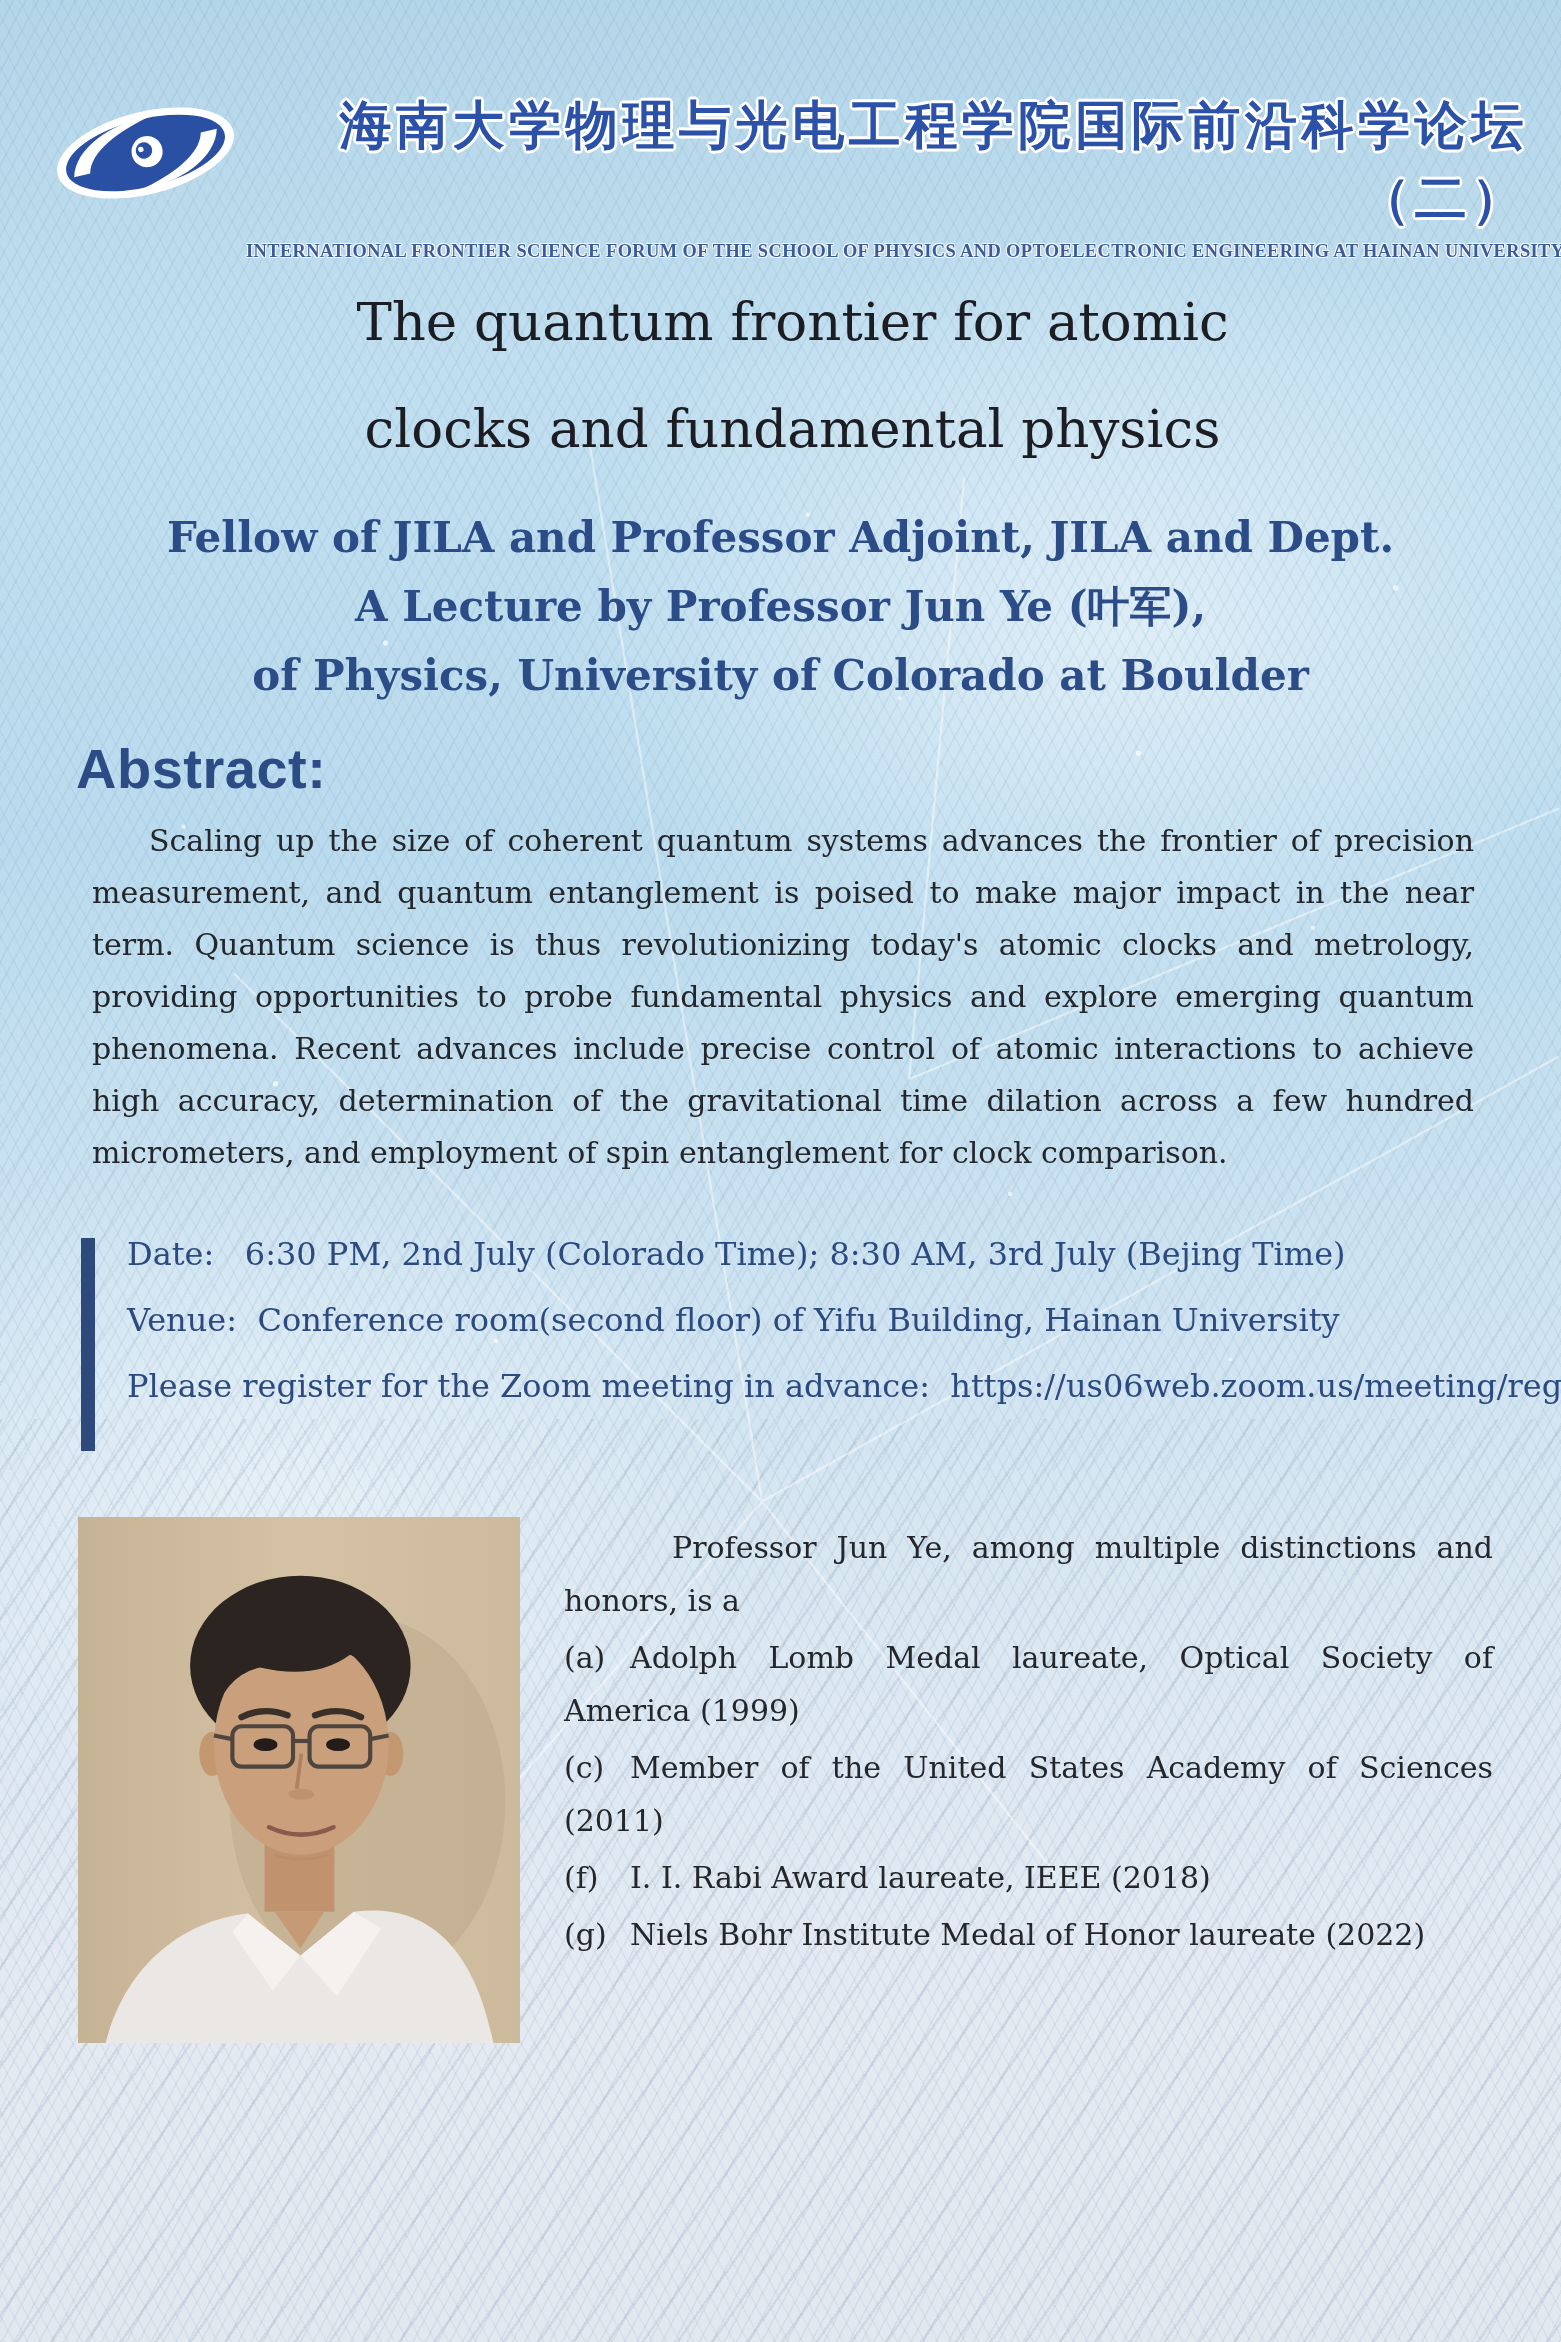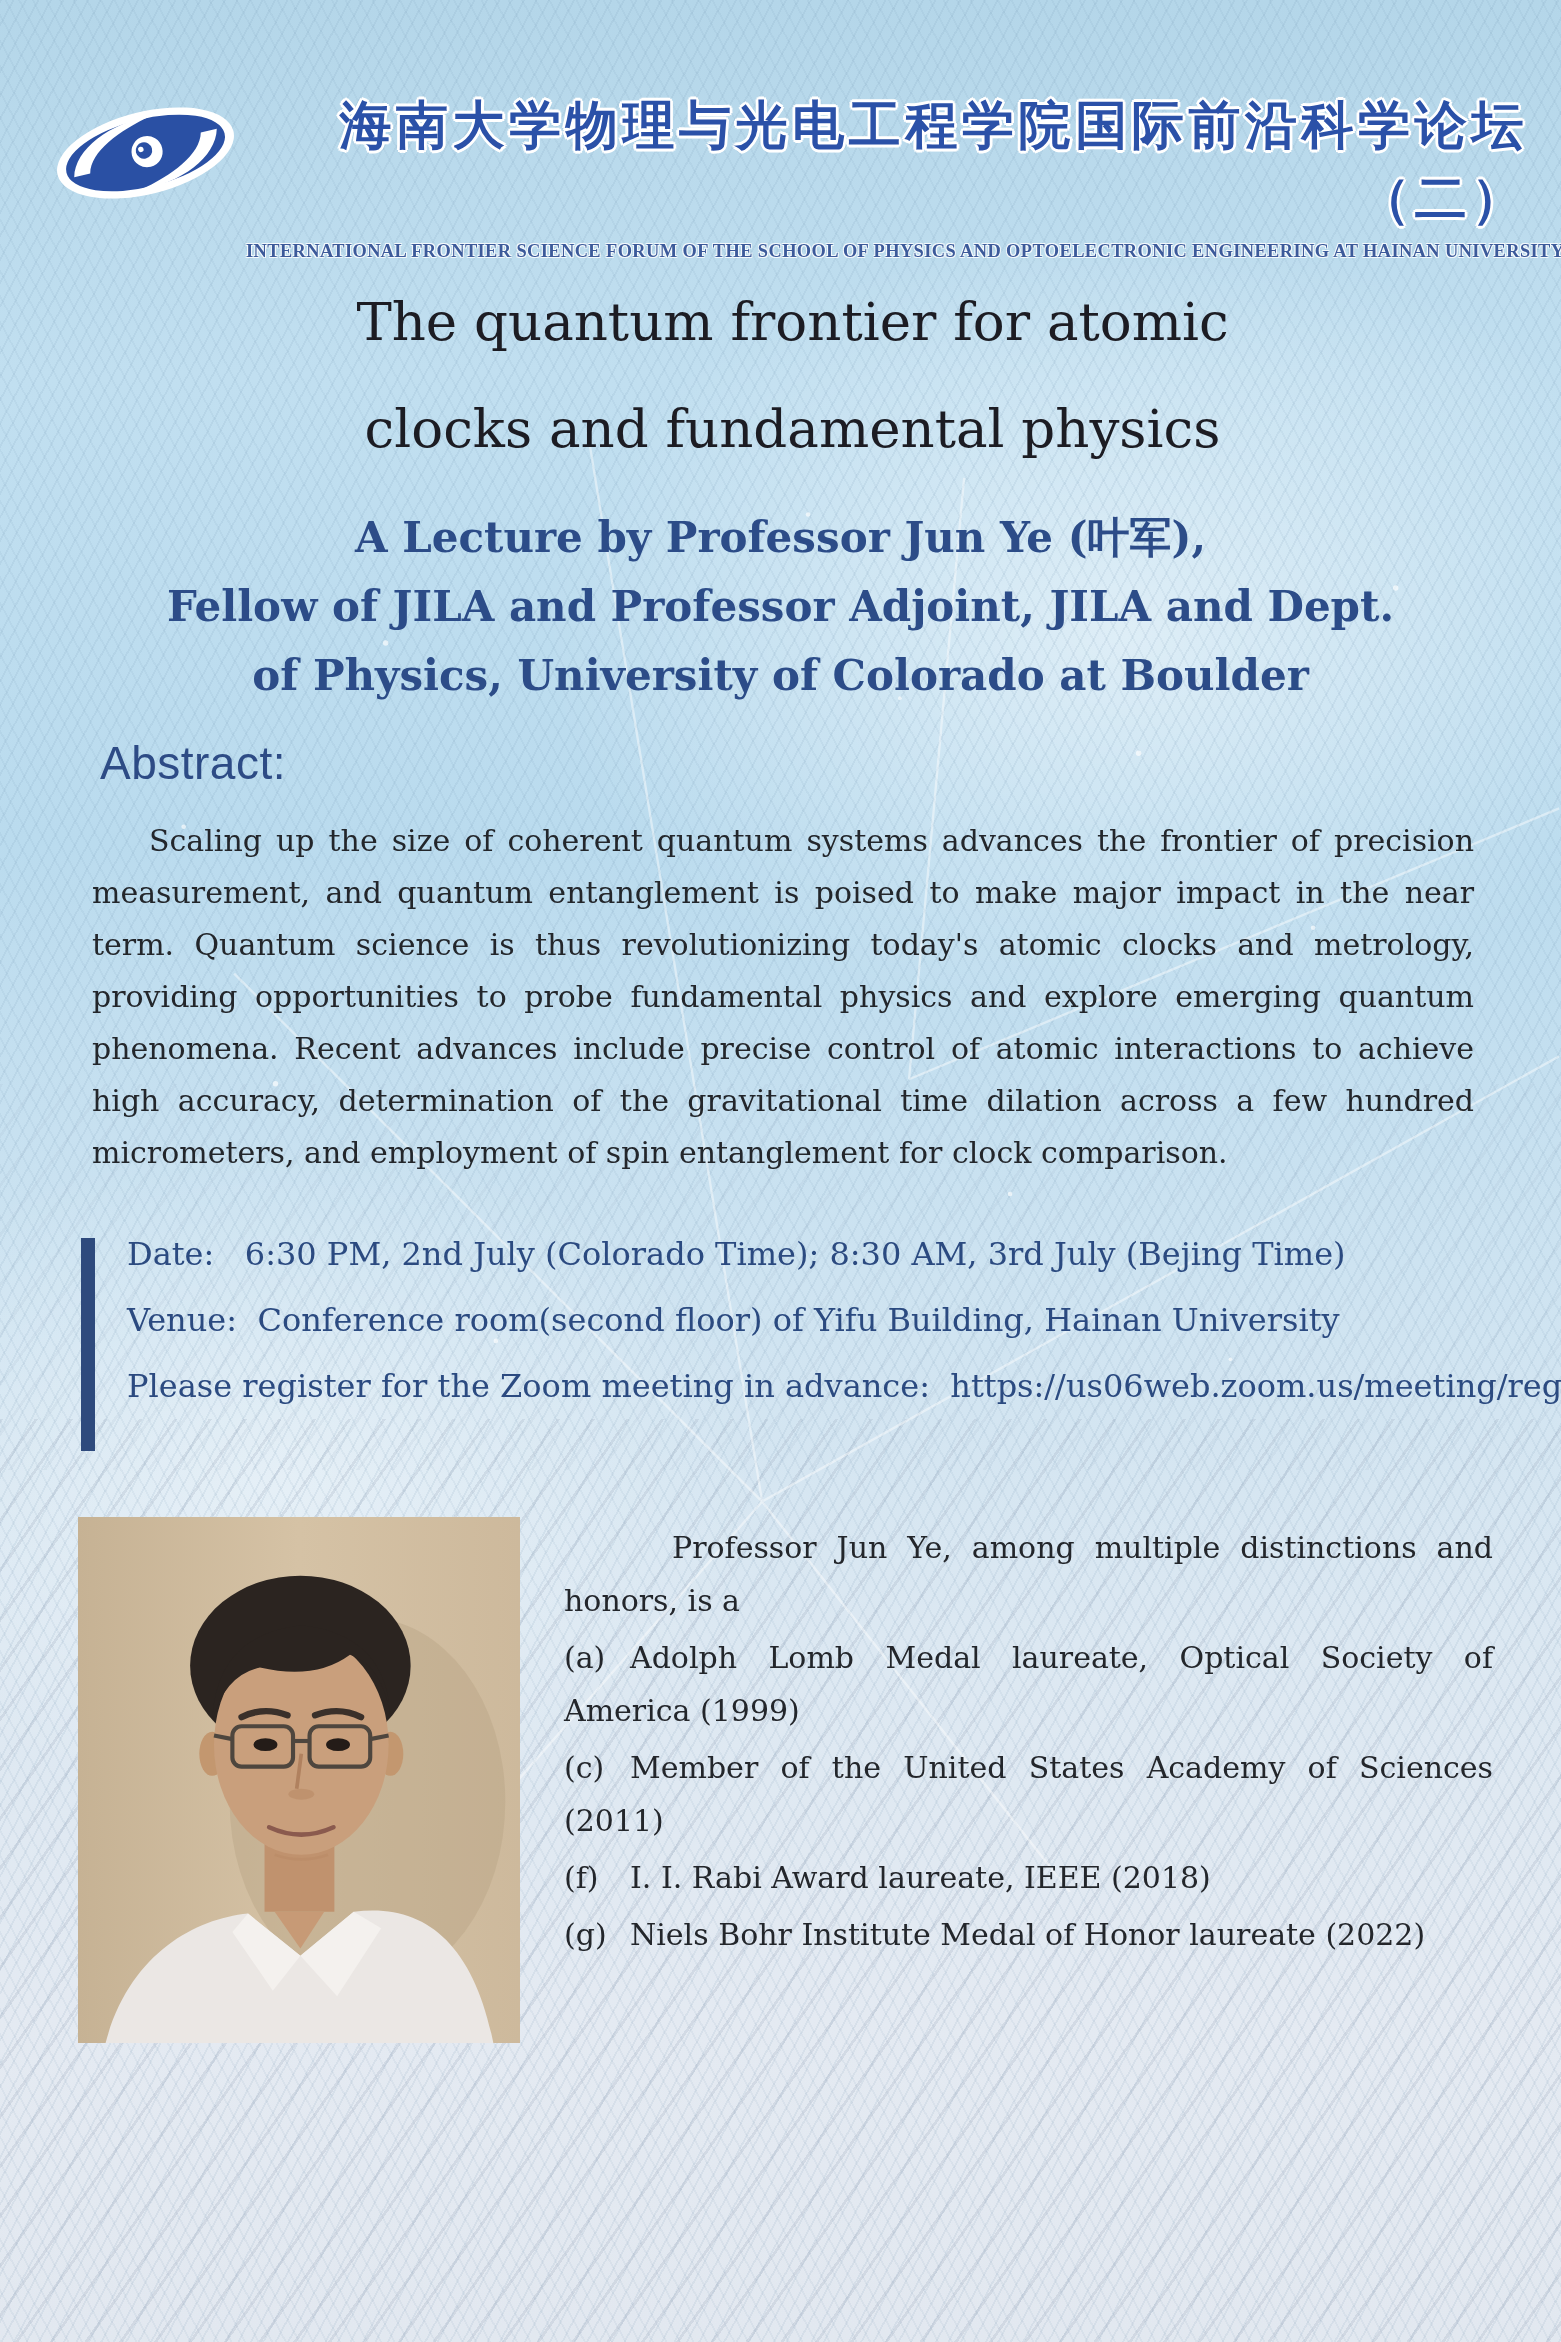--- a/index.html
+++ b/index.html
@@ -53,23 +53,23 @@
     font-size:53px;line-height:107px;font-weight:400;
   }
   .lecture-byline{
     position:absolute;left:0;top:503px;width:100%;
     text-align:center;color:#2c4c88;
     font-size:42px;line-height:69px;font-weight:600;
   }
 
   
   .abstract-heading{
-    position:absolute;left:100px;top:736px;
+    position:absolute;left:76px;top:736px;
     font-family:"Liberation Sans", sans-serif;
-    font-size:46px;font-weight:normal;color:#2d4b85;letter-spacing:0.5px;
+    font-size:56px;font-weight:bold;color:#2d4b85;letter-spacing:0.5px;
   }
   .abstract-text{
     position:absolute;left:92px;top:815px;width:1382px;
     font-size:30px;line-height:52px;color:#23262b;
     text-align:justify;text-indent:57px;
   }
 
   
   .info-bar{position:absolute;left:81px;top:1238px;width:13.8px;height:213px;background:#2e4a7d;}
   .info-lines{
@@ -139,22 +139,22 @@
       <div class="en-subtitle">INTERNATIONAL FRONTIER SCIENCE FORUM OF THE SCHOOL OF PHYSICS AND OPTOELECTRONIC ENGINEERING  AT HAINAN UNIVERSITY  (2ND)</div>
     </div>
   </div>
 
   <div class="poster-title">
     <div>The quantum frontier for atomic</div>
     <div>clocks and fundamental physics</div>
   </div>
 
   <div class="lecture-byline">
+    <div>Fellow of JILA and Professor Adjoint, JILA and Dept.</div>
     <div>A Lecture by Professor Jun Ye (叶军),</div>
-    <div>Fellow of JILA and Professor Adjoint, JILA and Dept.</div>
     <div>of Physics, University of Colorado at Boulder</div>
   </div>
 
   <div class="abstract-heading">Abstract:</div>
   <div class="abstract-text">Scaling up the size of coherent quantum systems advances the frontier of precision measurement, and quantum entanglement is poised to make major impact in the near term. Quantum science is thus revolutionizing today's atomic clocks and metrology, providing opportunities to probe fundamental physics and explore emerging quantum phenomena.  Recent advances include precise control of atomic interactions to achieve high accuracy, determination of the gravitational time dilation across a few hundred micrometers, and employment of spin entanglement for clock comparison.</div>
 
   <div class="info-bar"></div>
   <div class="info-lines">
     <div class="info-line">Date:   6:30 PM, 2nd July (Colorado Time); 8:30 AM, 3rd July (Bejing Time)</div>
     <div class="info-line">Venue:  Conference room(second floor) of Yifu Building, Hainan University</div>

